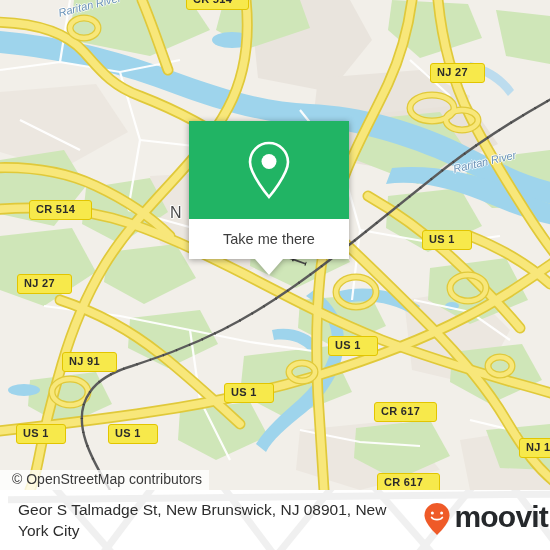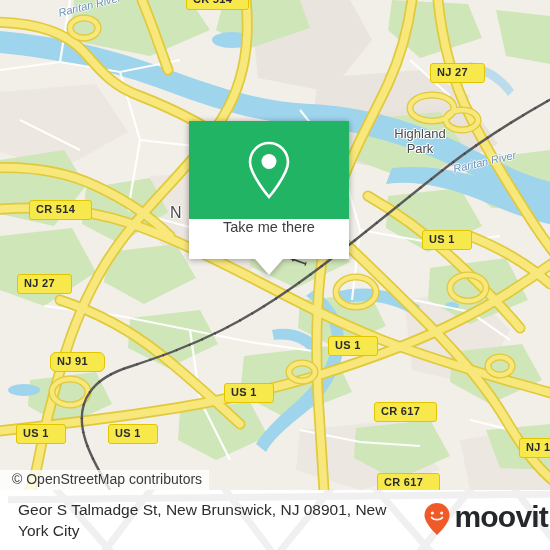--- a/index.html
+++ b/index.html
@@ -89,21 +89,21 @@
     height: 98px;
     background: #21b464;
     display: flex;
     align-items: center;
     justify-content: center;
   }
   #popup-body {
     background: #ffffff;
     height: 40px;
     display: flex;
-    align-items: flex-start;
+    align-items: center;
     justify-content: center;
   }
   #popup-label {
     color: #3d3d3d;
     font-family: "Liberation Sans", sans-serif;
     font-size: 14.5px;
   }
   #popup-tail {
     position: absolute;
     left: 50%;
@@ -349,30 +349,28 @@
       </g>
     </svg>
 
     <div class="water-label" style="left:57px; top:7px; transform: rotate(-14deg); transform-origin: left top;">
       <span>Raritan River</span>
     </div>
     <div class="water-label" style="left:452px; top:163px; transform: rotate(-13deg); transform-origin: left top;">
       <span>Raritan River</span>
     </div>
 
-    <div class="place-label" style="left:377px; top:126px; width:86px;">Highland
-Park</div>
     <div class="place-label" style="left:170px; top:205px; font-size:16px;">N</div>
 
     <div class="shield" style="left:430px; top:63px;">NJ 27</div>
     <div class="shield" style="left:29px; top:200px;">CR 514</div>
     <div class="shield" style="left:422px; top:230px;">US 1</div>
     <div class="shield" style="left:17px; top:274px;">NJ 27</div>
     <div class="shield" style="left:328px; top:336px;">US 1</div>
-    <div class="shield" style="left:50px; top:352px;border-radius:6px;">NJ 91</div>
+    <div class="shield" style="left:62px; top:352px;">NJ 91</div>
     <div class="shield" style="left:224px; top:383px;">US 1</div>
     <div class="shield" style="left:374px; top:402px;">CR 617</div>
     <div class="shield" style="left:16px; top:424px;">US 1</div>
     <div class="shield" style="left:108px; top:424px;">US 1</div>
     <div class="shield" style="left:377px; top:473px;">CR 617</div>
     <div class="shield" style="left:519px; top:438px;">NJ 18</div>
     <div class="shield" style="left:186px; top:-10px;">CR 514</div>
 
     <div id="popup">
       <div id="popup-head">

